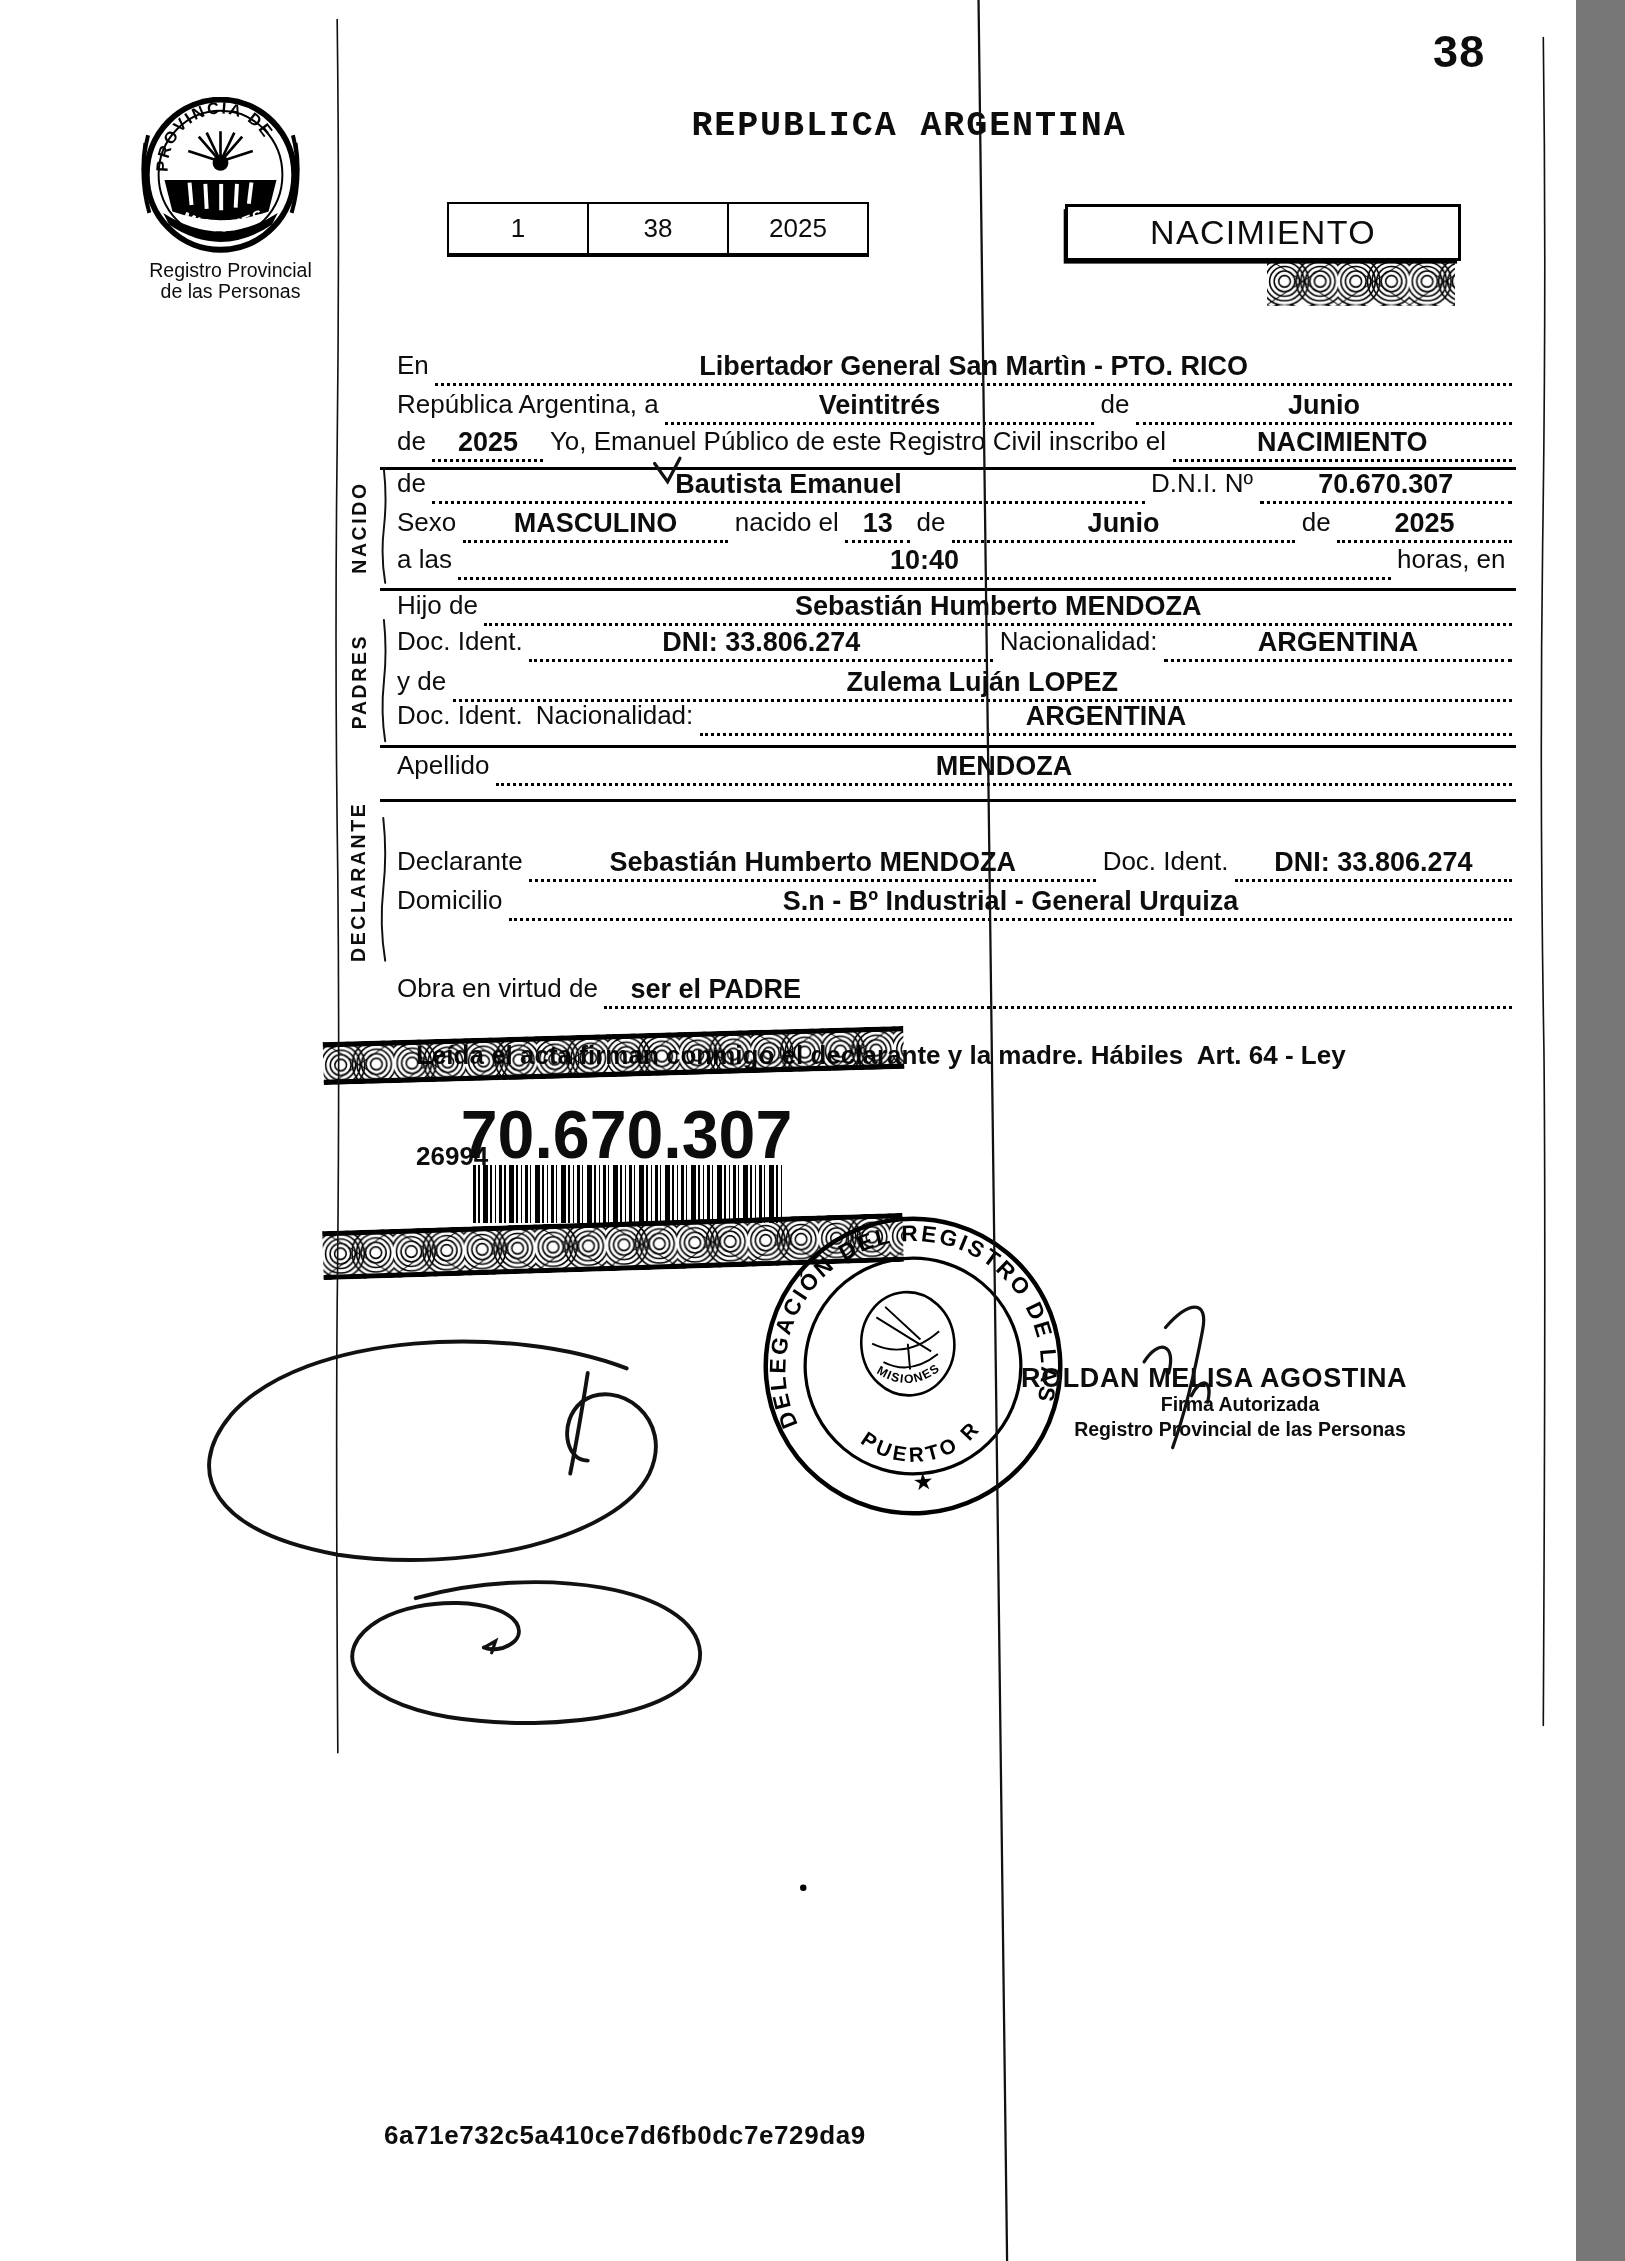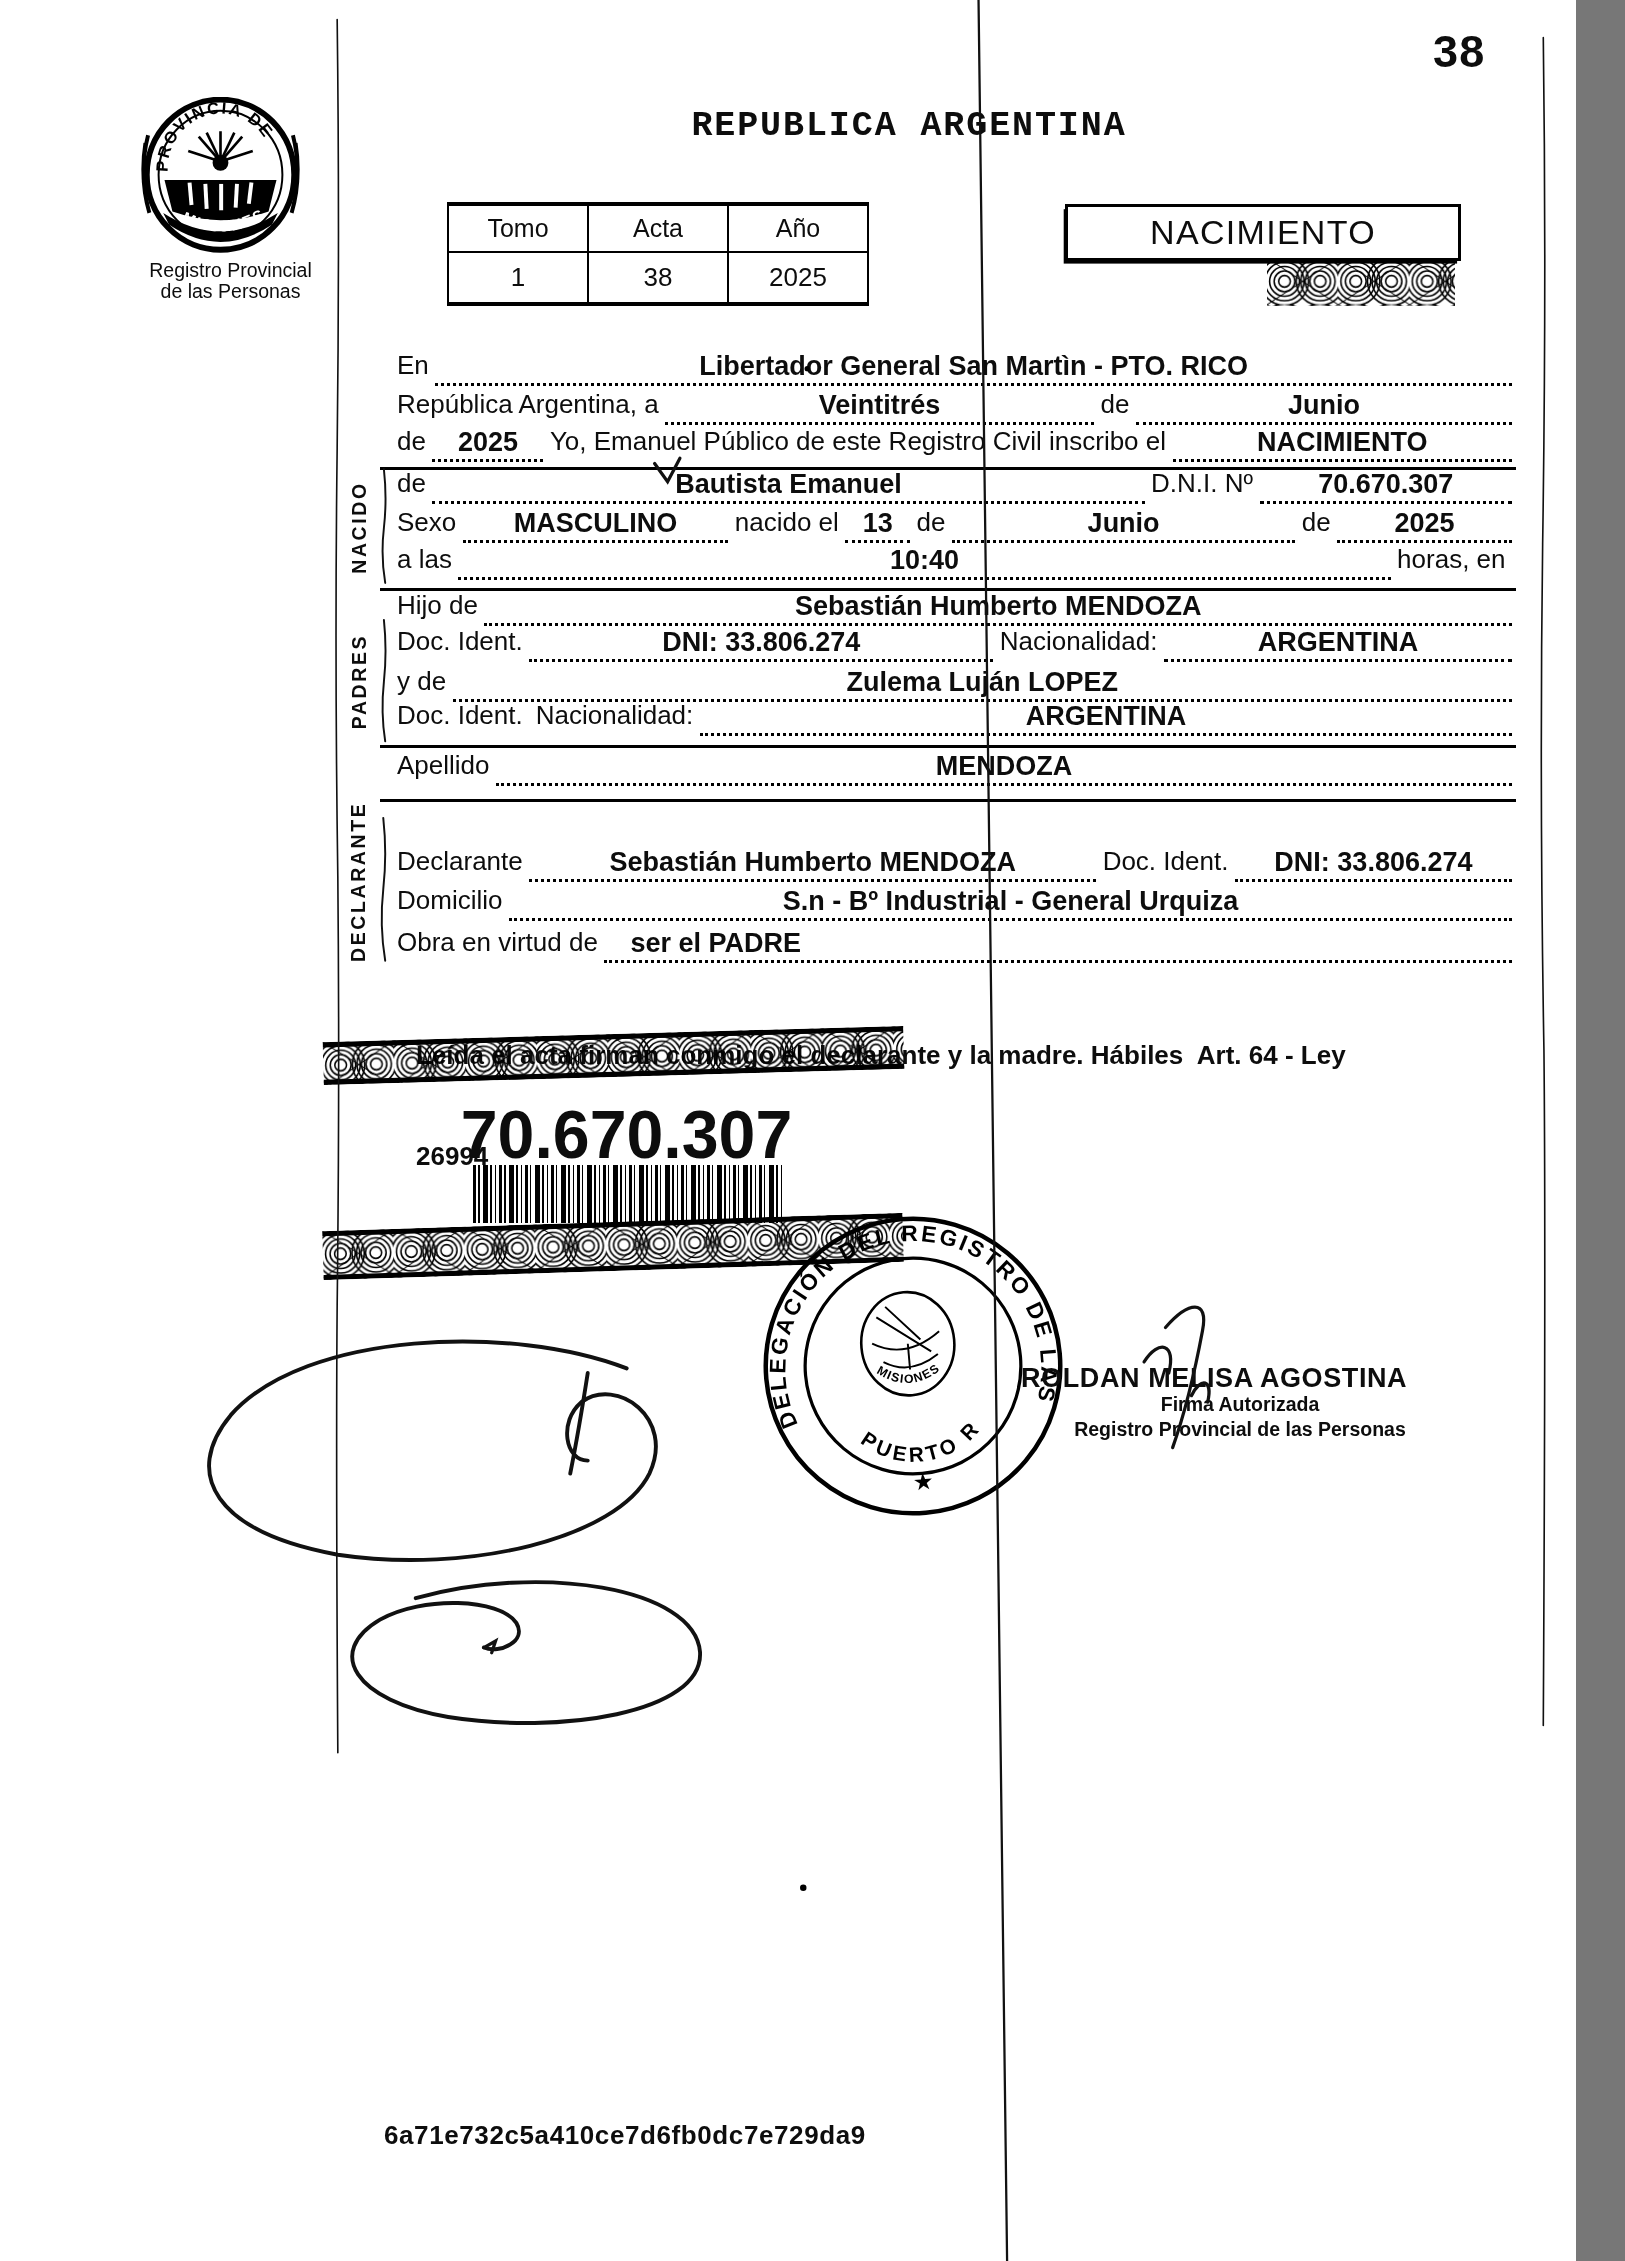--- a/index.html
+++ b/index.html
@@ -86,25 +86,20 @@
   </svg>
   <div class="abs" id="org-caption">
     <div>Registro Provincial</div>
     <div>de las Personas</div>
   </div>
 
   <div class="abs" id="doc-title">REPUBLICA ARGENTINA</div>
 
   <table class="abs" id="index-table">
     <tbody>
-        <tr class="hdr">
-      <td>Tomo</td>
-      <td>Acta</td>
-      <td>Año</td>
-    </tr>
     <tr class="val">
       <td>1</td>
       <td>38</td>
       <td>2025</td>
     </tr>
   </tbody>
     </table>
 
   <div class="abs" id="record-type-box">
     <span>NACIMIENTO</span>
@@ -246,21 +241,21 @@
     <span class="ffield" style="flex:44">
         <span class="fvalue">DNI: 33.806.274</span>
       </span>
   </div>
   <div class="frow" style="top:884px">
     <span class="flabel">Domicilio</span>
     <span class="ffield" style="flex:1">
         <span class="fvalue">S.n - Bº Industrial - General Urquiza</span>
       </span>
   </div>
-  <div class="frow" style="top:926px">
+  <div class="frow" style="top:972px">
     <span class="flabel">Obra en virtud de</span>
     <span class="ffield" style="flex:1">
         <span class="fvalue" style="margin-right:auto;margin-left:26px">ser el PADRE</span>
       </span>
   </div>
 
   <div class="abs" id="closing">
     <div>Leída el acta firman conmigo el declarante y la madre. Hábiles  Art. 64 - Ley</div>
     <div>26994</div>
   </div>

